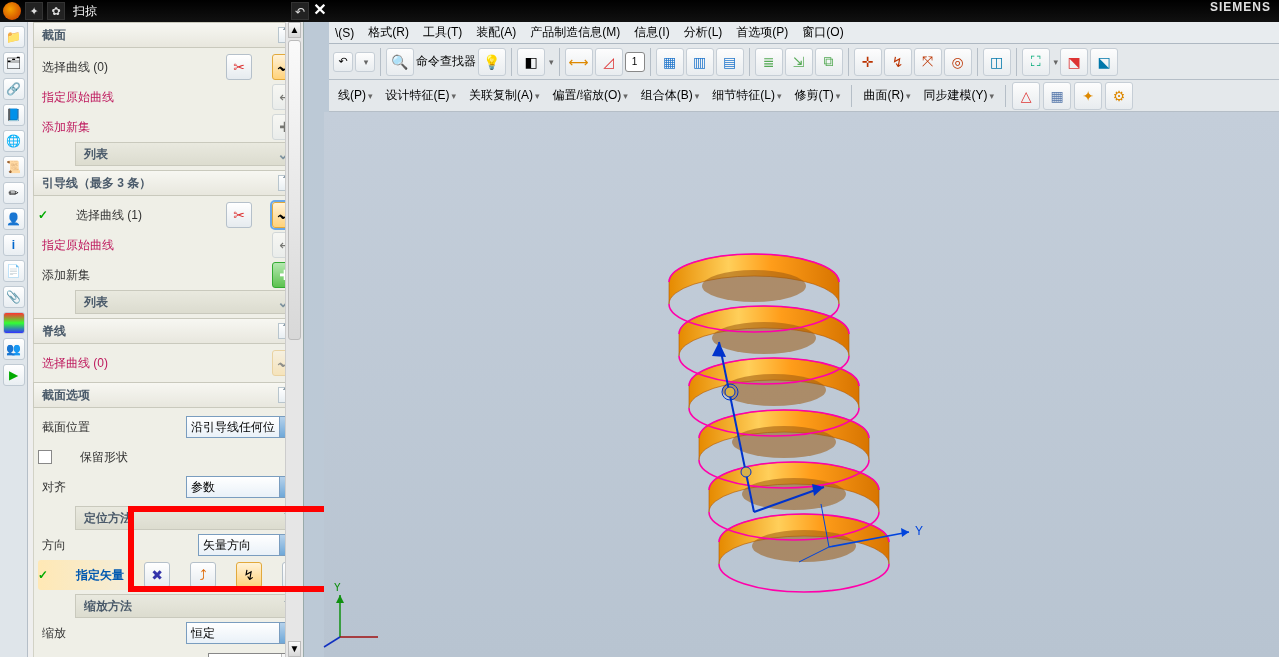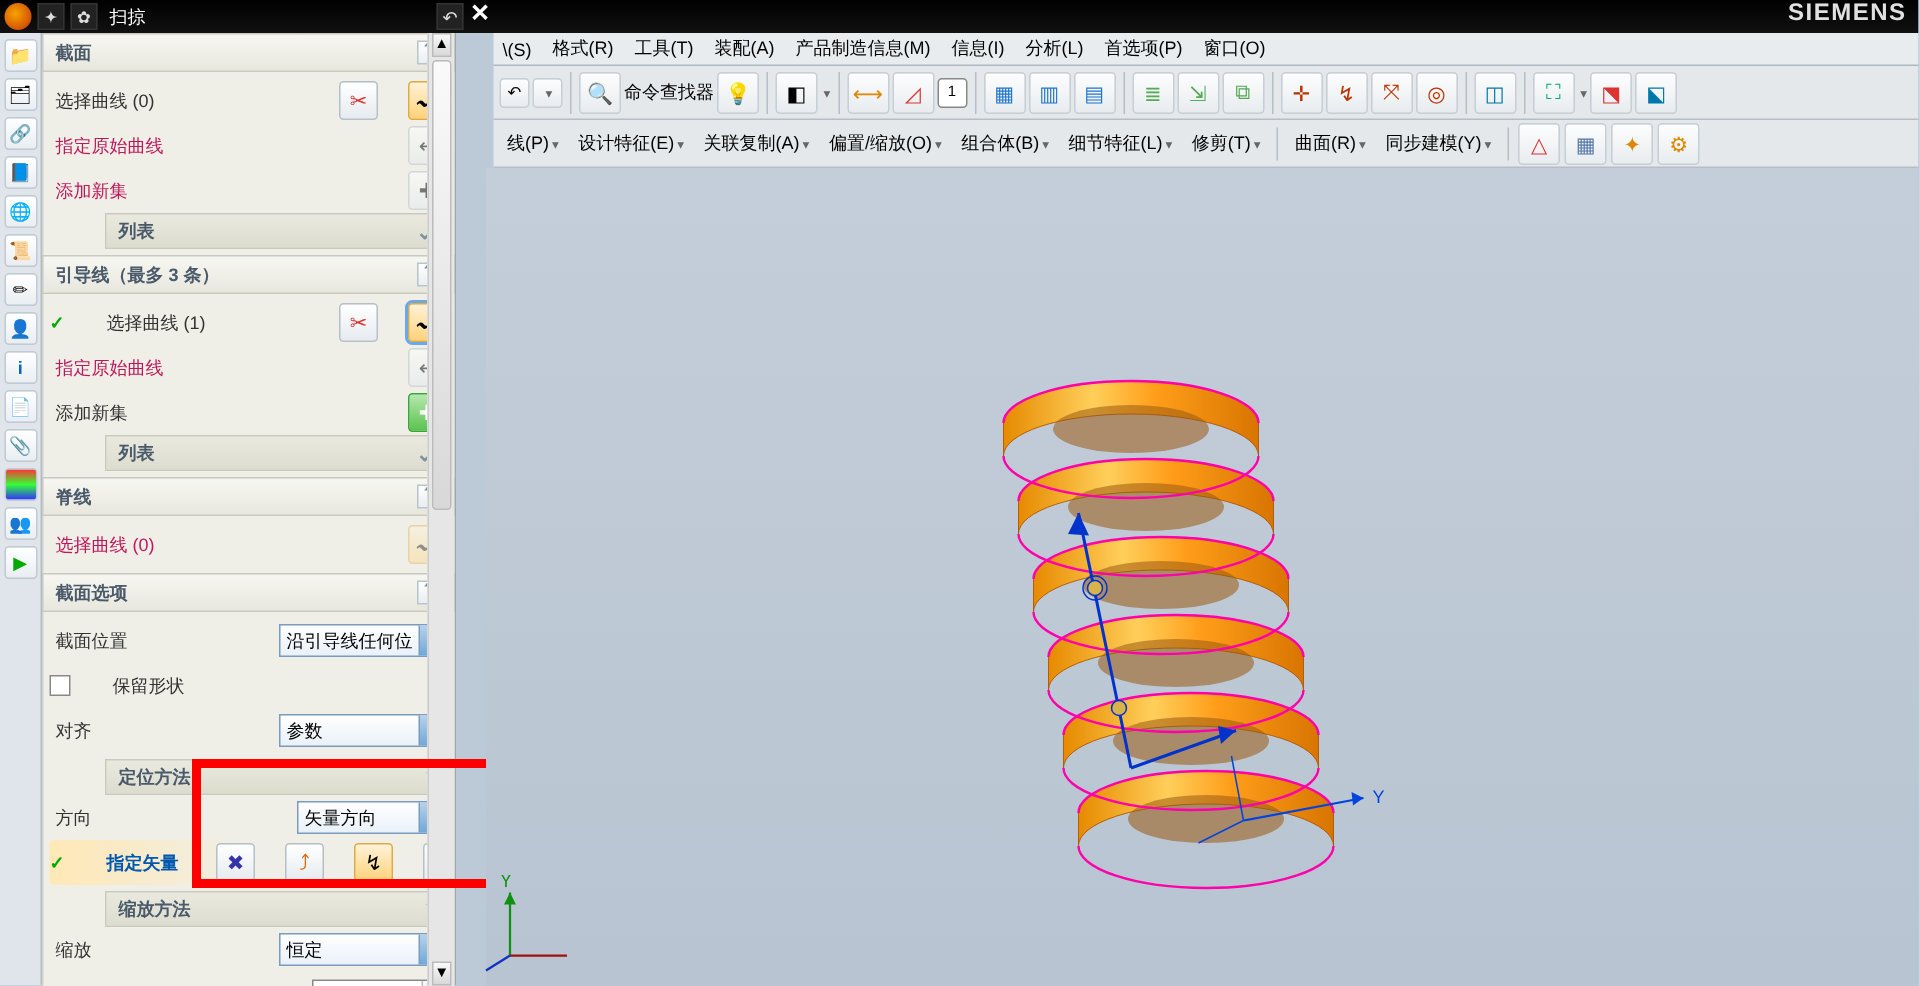--- a/index.html
+++ b/index.html
@@ -4,21 +4,21 @@
 <style>
   * { box-sizing: border-box; margin: 0; padding: 0; font-family: "Microsoft YaHei", "SimSun", sans-serif; }
   body { width: 1279px; height: 657px; overflow: hidden; background: #bcc9d6; position: relative; }
 
   
   .titlebar { position: absolute; top:0; left:0; right:0; height:22px; background: linear-gradient(#000,#111); color:#fff; display:flex; align-items:center; font-size:12px; }
   .titlebar .left { display:flex; align-items:center; gap:4px; padding-left:3px; }
   .titlebar .nx-logo { width:18px; height:18px; background: radial-gradient(circle at 40% 40%, #f7a200, #d35400 70%); border-radius:50%; }
   .titlebar .tb-btn { width:18px; height:18px; display:flex; align-items:center; justify-content:center; font-size:11px; color:#ddd; border:1px solid #333; background:#222;}
   .titlebar .title-text { margin-left:4px; }
-  .titlebar .brand { position:absolute; right:8px; top:0; font-weight:bold; letter-spacing:1px; color:#e0e0e0; font-size:16px; }
+  .titlebar .brand { position:absolute; right:8px; top:0; font-weight:bold; letter-spacing:1px; color:#e0e0e0; font-size:12px; }
   .close-x { position:absolute; left:311px; top:0; width:18px; height:22px; color:#fff; font-size:16px; font-weight:bold; text-align:center; line-height:20px; cursor:pointer;}
   .undo-sm { position:absolute; left:291px; top:2px; width:18px; height:18px; color:#ddd; font-size:12px; text-align:center; line-height:18px; border:1px solid #333; background:#222;}
 
   
   .menubar { position:absolute; top:22px; left:329px; right:0; height:22px; display:flex; align-items:center; font-size:12px; gap:2px; background:#e8ecef; border-bottom:1px solid #aeb8c2;}
   .menubar .mitem { padding:2px 6px; cursor:pointer; }
 
   
   .tb-row1 { position:absolute; top:44px; left:329px; right:0; height:36px; background:#e4e8eb; border-bottom:1px solid #b5bec7; display:flex; align-items:center; font-size:12px; gap:2px; padding:0 4px;}
   .tb-row1 .sep { width:1px; height:28px; background:#b5bec7; margin:0 3px;}
@@ -28,21 +28,21 @@
 
   .tb-row2 { position:absolute; top:80px; left:329px; right:0; height:32px; background:#e4e8eb; border-bottom:1px solid #b5bec7; display:flex; align-items:center; font-size:12px; gap:3px; padding:0 4px;}
   .dd-menu { padding:2px 4px; cursor:pointer; border:1px solid transparent; border-radius:2px;}
   .tri { font-size:9px; margin-left:2px; color:#666;}
 
   
   .icon-strip { position:absolute; top:22px; left:0; width:28px; bottom:0; background:#dfe5ea; border-right:1px solid #b5bec7; display:flex; flex-direction:column; gap:4px; padding-top:4px; align-items:center;}
   .icon-strip .ic { width:22px; height:22px; border:1px solid #c0cad3; background:linear-gradient(#fff,#e9eef2); border-radius:3px; font-size:12px; display:flex; align-items:center; justify-content:center; cursor:pointer;}
 
   
-  .dialog { position:absolute; top:22px; left:28px; width:276px; bottom:0; background:#efefef; border-right:1px solid #9aa; display:flex; flex-direction:column; font-size:12px;}
+  .dialog { position:absolute; top:22px; left:28px; width:276px; bottom:0; background:#efefef; border-right:1px solid #9aa; display:flex; flex-direction:column; font-size:12px;align-items:flex-end;}
   .dialog-inner { overflow-y:auto; overflow-x:hidden; flex:1; }
   .scrollbar { position:absolute; right:0; top:0; width:18px; bottom:0; background:#e6e6e6; border-left:1px solid #ccc;}
   .scrollbar .thumb{ position:absolute; left:2px; right:2px; top:2px; height:40px; background:linear-gradient(#fafafa,#d8d8d8); border:1px solid #bbb; border-radius:3px;}
   .scrollbar .arrow-up,.scrollbar .arrow-down{position:absolute;left:2px;right:2px;height:16px;background:linear-gradient(#fafafa,#d8d8d8);border:1px solid #bbb;text-align:center;font-size:10px;line-height:14px;cursor:pointer;}
   .scrollbar .arrow-up{top:0}
   .scrollbar .arrow-down{bottom:0}
 
   .section-header { background:linear-gradient(#f7f7f2,#e8e7de); border:1px solid #c9c9bd; height:26px; display:flex; align-items:center; padding:0 8px; font-weight:bold; color:#4a5a6a; justify-content:space-between; cursor:pointer;}
   .section-header .chev { width:16px; height:16px; font-size:18px; line-height:14px; color:#7e929f; border:1px solid #b8c5cd; background:linear-gradient(#fff,#e8eef2); text-align:center;}
   .section-body { padding:4px; border-left:1px solid #d2d2c6; border-right:1px solid #d2d2c6; background:#efefe7;}

